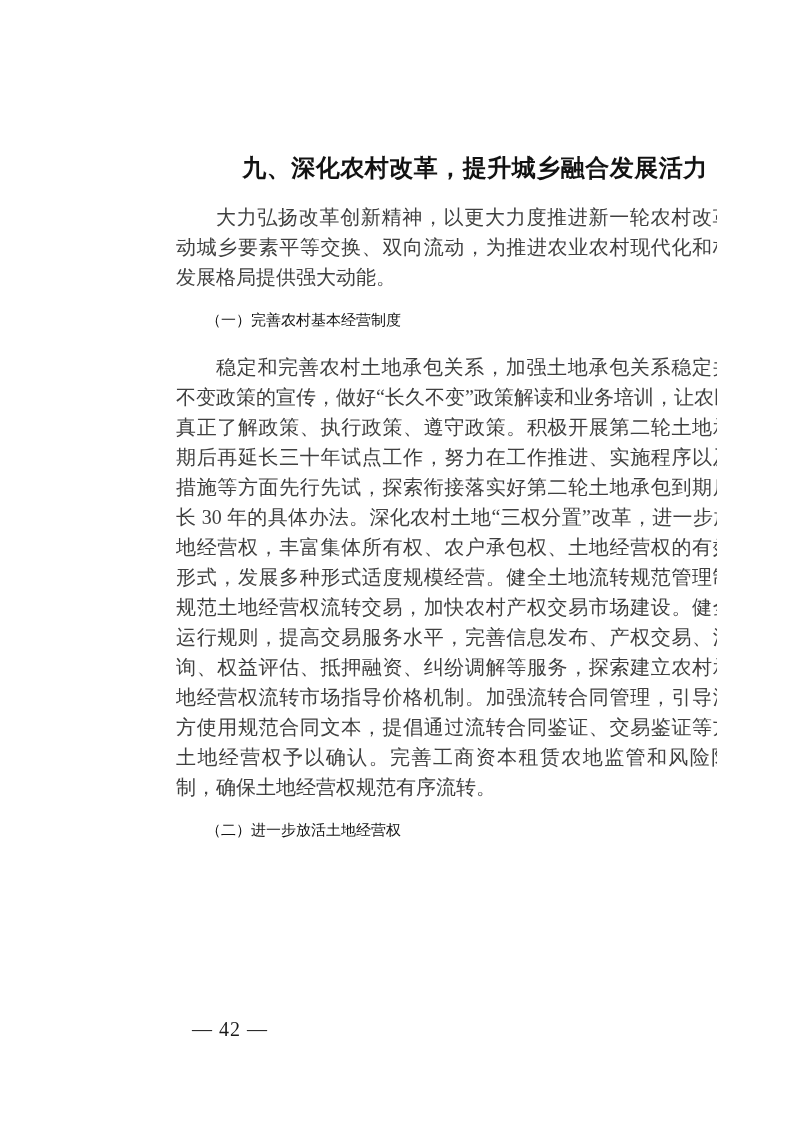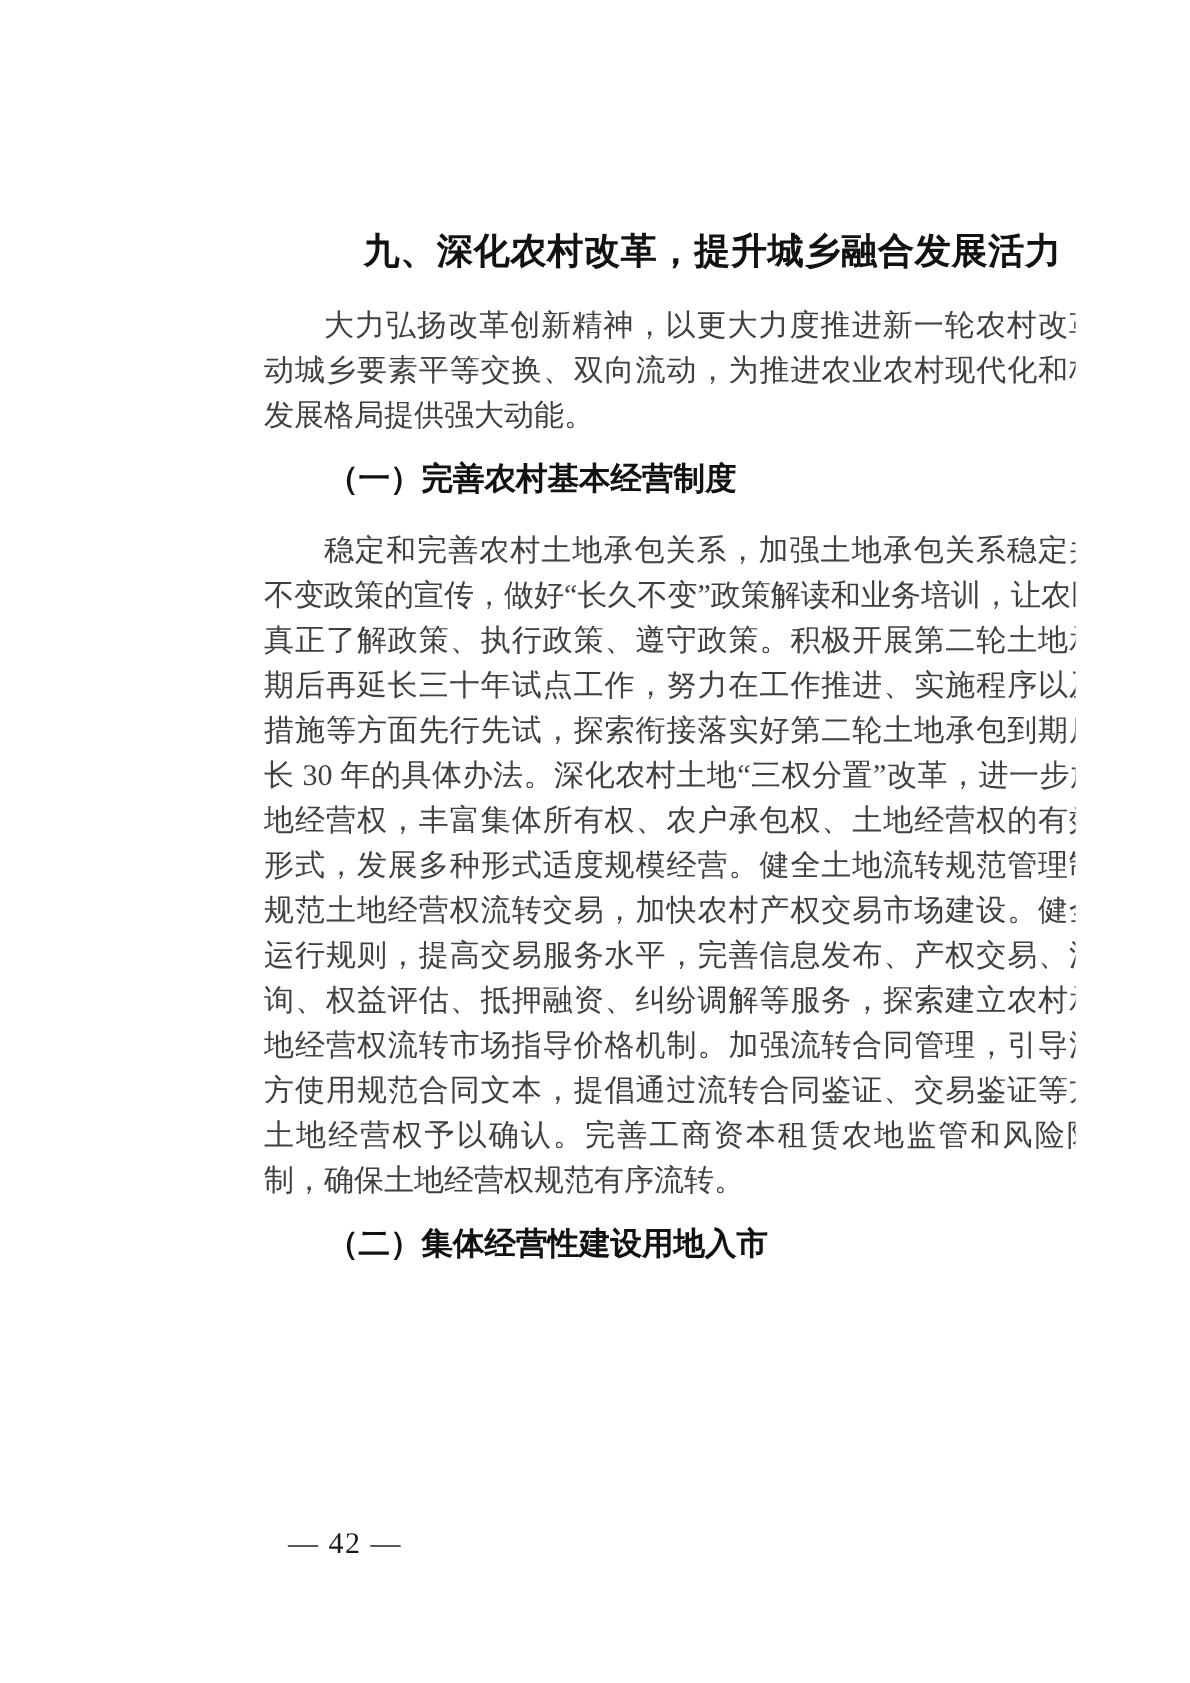--- a/index.html
+++ b/index.html
@@ -37,22 +37,22 @@
       line-height: 30px;
       text-align: justify;
       text-justify: inter-ideograph;
       text-indent: 2em;
       margin-top: 17px;
       color: #404040;
     }
     .para.intro { margin-top: 16px; }
     .sec-heading {
       font-family: "Liberation Sans", "DejaVu Sans", sans-serif;
-      font-size: 21px;
-      font-weight: 700;
+      font-size: 15px;
+      font-weight: 400;
       line-height: 30px;
       text-indent: 2em;
       margin-top: 13px;
       color: #121212;
     }
     .page-footer {
       position: absolute;
       left: 116px;
       top: 1014px;
       font-size: 20px;
@@ -67,18 +67,18 @@
 <div class="page">
   <main class="content">
     <h1 class="doc-title">九、深化农村改革，提升城乡融合发展活力</h1>
 
     <p class="para intro">大力弘扬改革创新精神，以更大力度推进新一轮农村改革，推动城乡要素平等交换、双向流动，为推进农业农村现代化和构建新发展格局提供强大动能。</p>
 
     <h2 class="sec-heading">（一）完善农村基本经营制度</h2>
 
     <p class="para">稳定和完善农村土地承包关系，加强土地承包关系稳定并长久不变政策的宣传，做好“长久不变”政策解读和业务培训，让农民群众真正了解政策、执行政策、遵守政策。积极开展第二轮土地承包到期后再延长三十年试点工作，努力在工作推进、实施程序以及政策措施等方面先行先试，探索衔接落实好第二轮土地承包到期后再延长 30 年的具体办法。深化农村土地“三权分置”改革，进一步放活土地经营权，丰富集体所有权、农户承包权、土地经营权的有效实现形式，发展多种形式适度规模经营。健全土地流转规范管理制度，规范土地经营权流转交易，加快农村产权交易市场建设。健全市场运行规则，提高交易服务水平，完善信息发布、产权交易、法律咨询、权益评估、抵押融资、纠纷调解等服务，探索建立农村承包土地经营权流转市场指导价格机制。加强流转合同管理，引导流转双方使用规范合同文本，提倡通过流转合同鉴证、交易鉴证等方式对土地经营权予以确认。完善工商资本租赁农地监管和风险防范机制，确保土地经营权规范有序流转。</p>
 
-    <h2 class="sec-heading">（二）集体经营性建设用地入市</h2>
+    <h2 class="sec-heading">（二）进一步放活土地经营权</h2>
 
   </main>
 
   <div class="page-footer">— 42 —</div>
 </div>
 
 </body></html>

